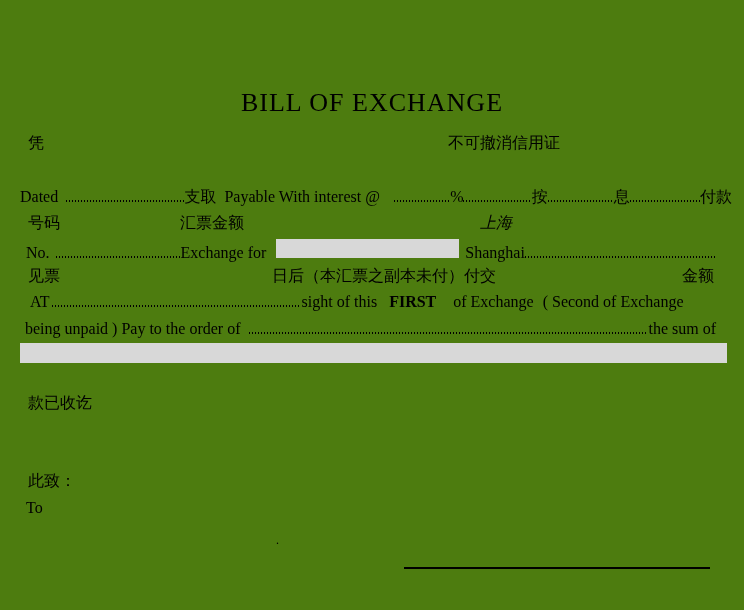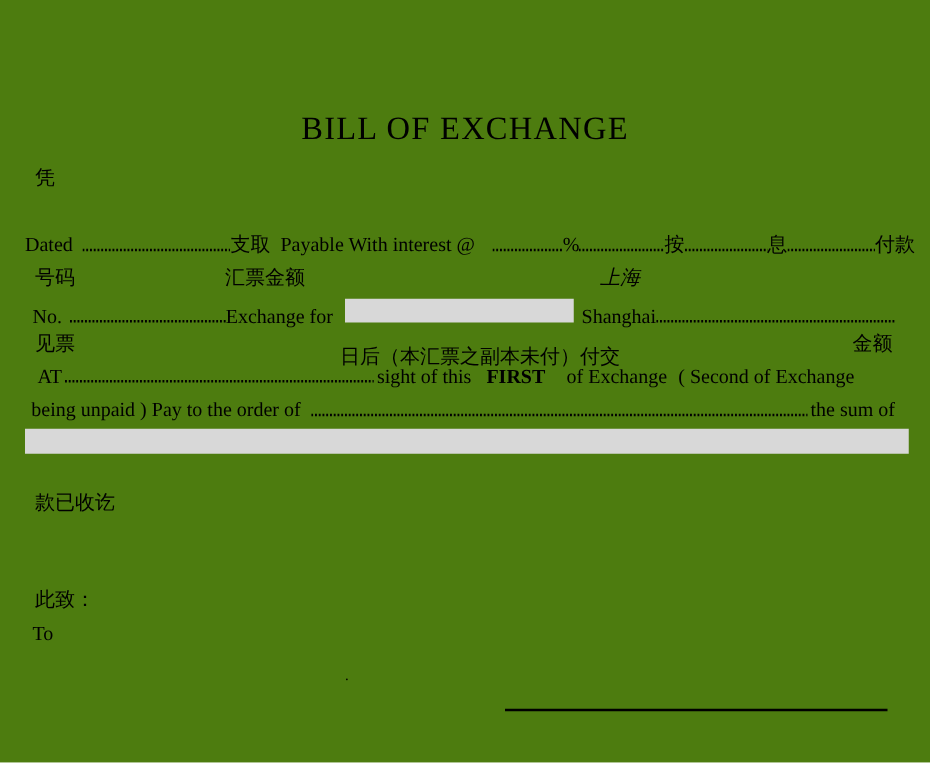--- a/index.html
+++ b/index.html
@@ -29,20 +29,21 @@
   .dot{position:absolute;font-size:12px;}
 </style>
 </head>
 <body>
 
 <div class="page">
 
   <h1 class="title">BILL OF EXCHANGE</h1>
 
   <span class="abs" style="top:133px;left:28px;">凭</span>
+  <span class="abs" style="top:133px;left:448px;">不可撤消信用证</span>
 
 
   <div class="row" style="top:187px;left:20px;width:712px;">
     <span class="lbl">Dated</span>
     <span class="blank" style="margin-left:8px;width:102px;flex:1 1 102px;"></span>
     <span class="lbl">支取</span>
     <span class="lbl" style="margin-left:8px;">Payable With interest @</span>
     <span class="blank" style="margin-left:14px;width:40px;flex:1 1 40px;"></span>
     <span class="lbl">%</span>
     <span class="blank" style="width:52px;flex:1 1 52px;"></span>
@@ -60,21 +61,21 @@
   <div class="row" style="top:239px;left:26px;width:690px;">
     <span class="lbl">No.</span>
     <span class="blank" style="margin-left:6px;width:125px;"></span>
     <span class="lbl">Exchange for</span>
     <span class="shade" style="margin-left:10px;width:183px;"></span>
     <span class="lbl" style="margin-left:6px;">Shanghai</span>
     <span class="blank grow"></span>
   </div>
 
   <span class="abs" style="top:266px;left:28px;">见票</span>
-  <span class="abs" style="top:276px;left:272px;text-align:center;">日后（本汇票之副本未付）付交</span>
+  <span class="abs" style="top:266px;left:272px;text-align:center;">日后（本汇票之副本未付）付交</span>
   <span class="abs" style="top:266px;left:682px;">金额</span>
 
   <div class="row" style="top:319px;left:25px;width:691px;">
     <span class="lbl">being unpaid ) Pay to the order of</span>
     <span class="blank grow" style="margin-left:8px;"></span>
     <span class="lbl" style="margin-left:2px;">the sum of</span>
   </div>
 
   <div class="row" style="top:292px;left:30px;width:686px;">
     <span class="lbl">AT</span>

